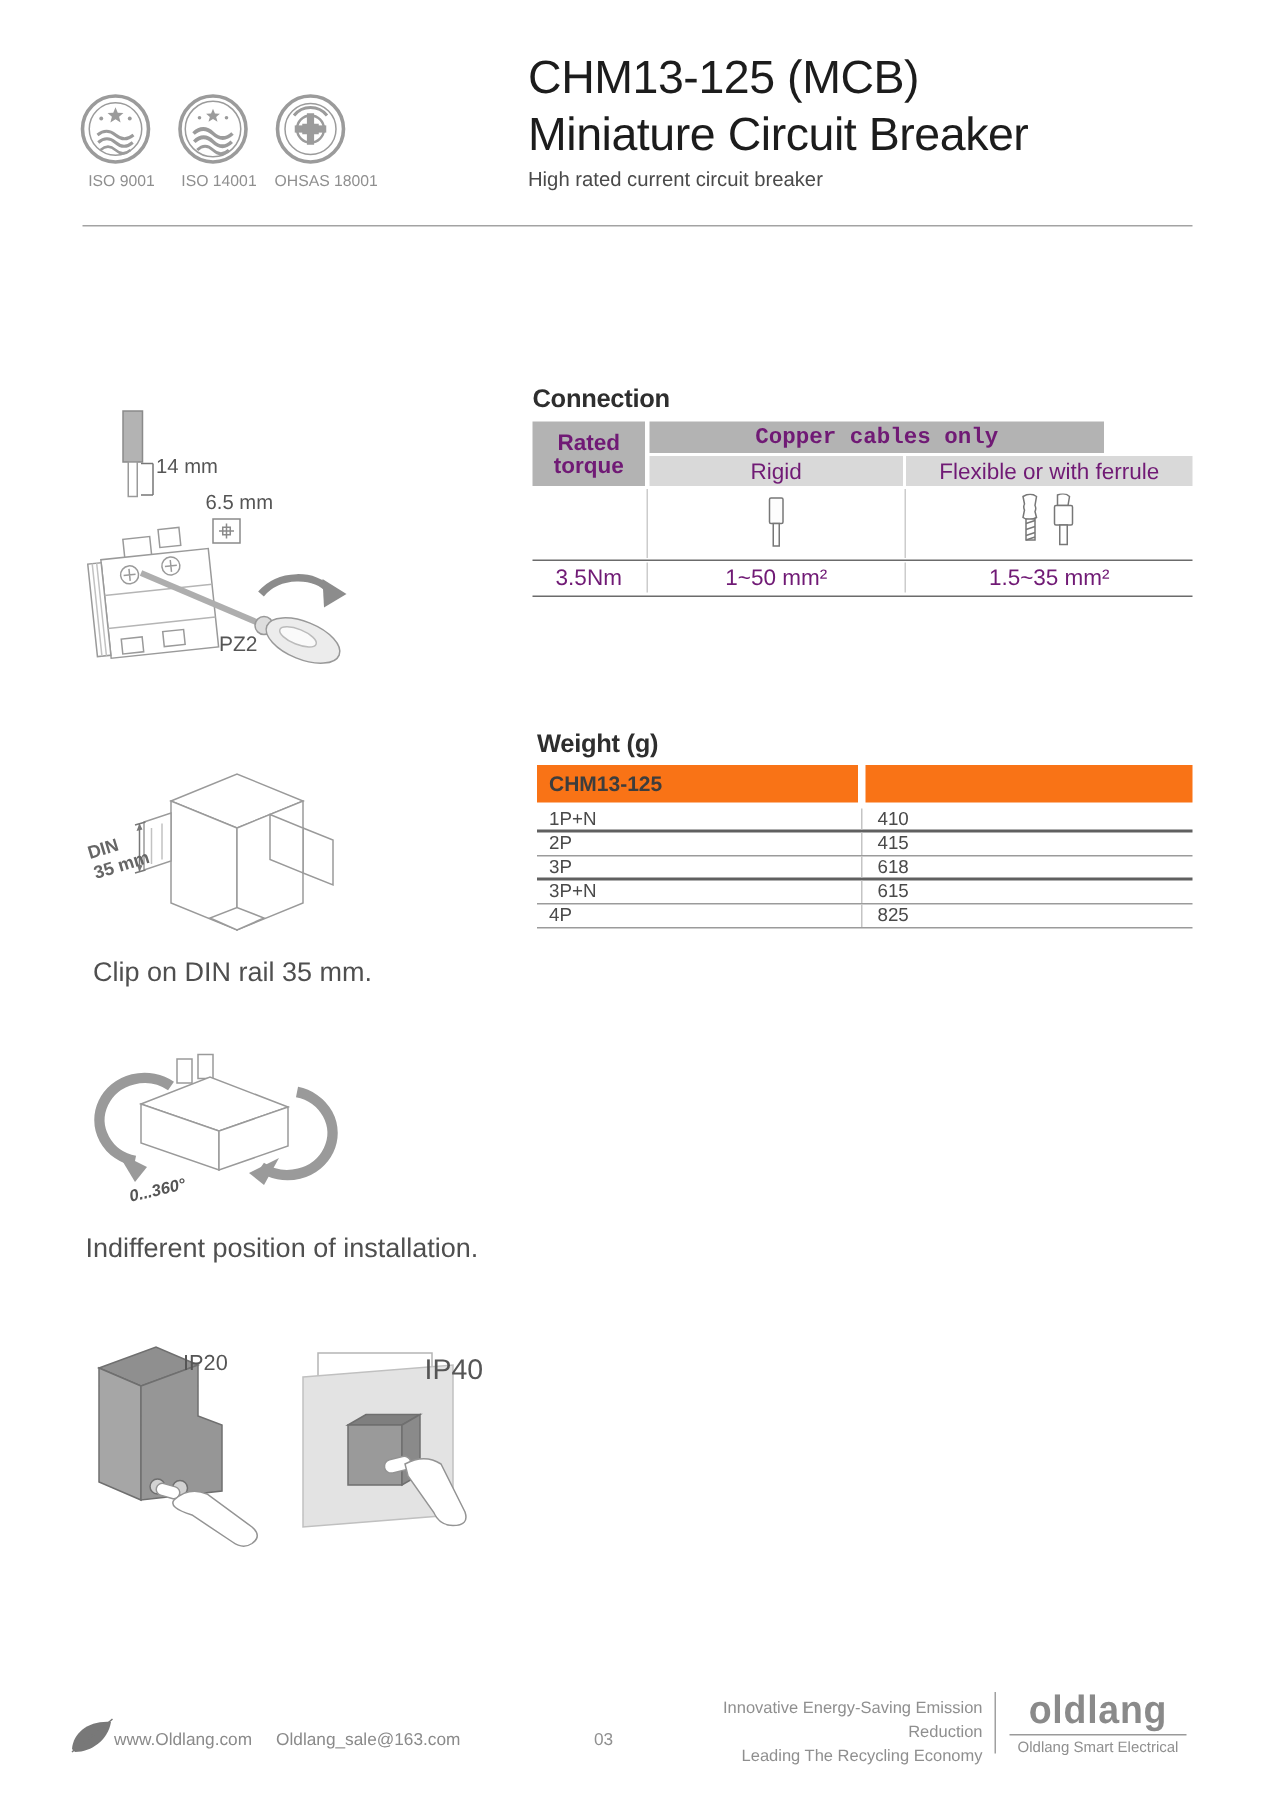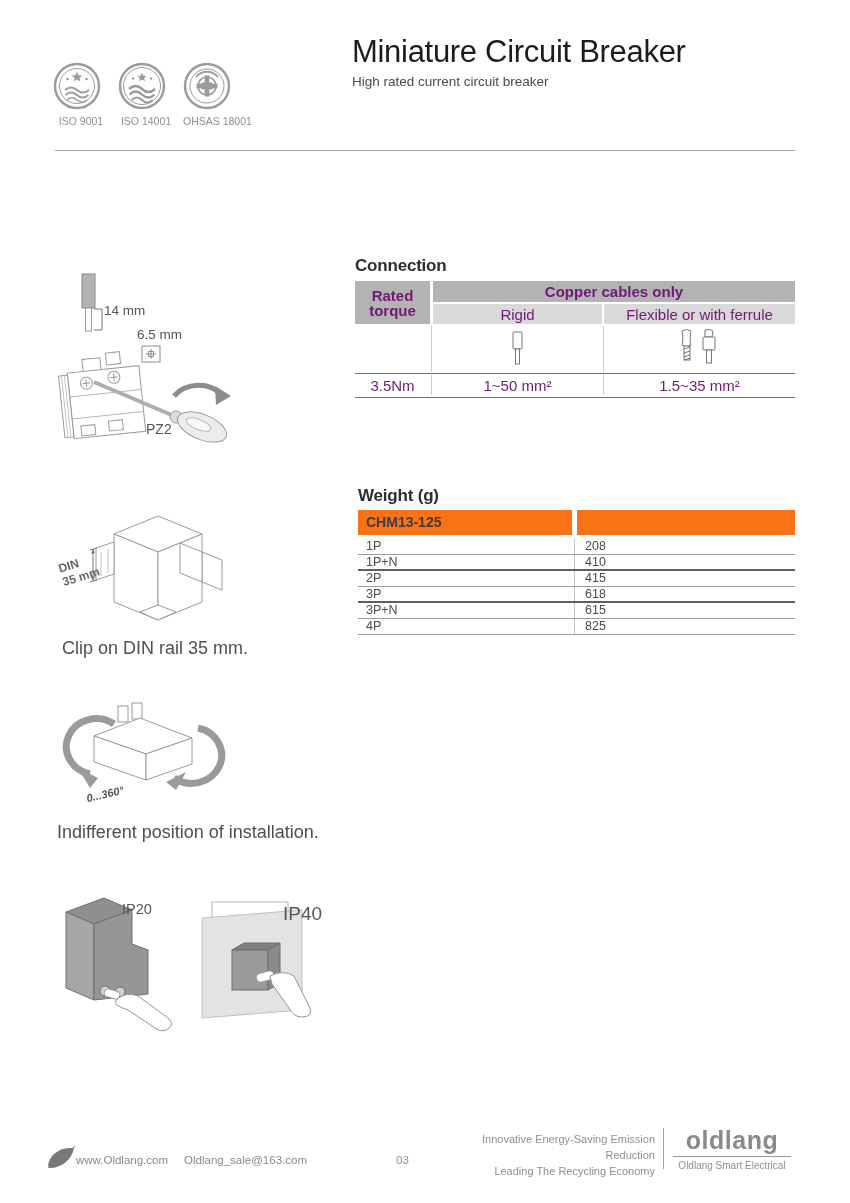--- a/index.html
+++ b/index.html
@@ -19,21 +19,21 @@
   .subtitle { margin-top:3px; font-size:13.5px; color:#4a4a4a; }
   .head-rule { position:absolute; left:55px; top:150px; width:740px; height:1px; background:#a3a3a3; }
   
   .section-heading { position:absolute; font-size:17px; font-weight:bold; color:#2e2e2e; letter-spacing:-0.2px; }
   #connection-heading { left:355px; top:256px; }
   #weight-heading { left:358px; top:486px; }
   
   .conn-table { position:absolute; left:355px; top:281px; width:440px; height:117px; font-size:15px; color:#701a75; }
   .conn-table .cell { position:absolute; display:flex; align-items:center; justify-content:center; text-align:center; }
   .ct-torque { left:0; top:0; width:75px; height:43px; background:#b3b3b3; font-weight:bold; line-height:15px; padding:0 8px; }
-  .ct-copper { left:78px; top:0; width:362px; height:21px; background:#b3b3b3; font-weight:bold; }
+  .ct-copper { left:78px; top:0; width:303px; height:21px; background:#b3b3b3; font-weight:bold;font-family:Liberation Mono, monospace; }
   .ct-rigid  { left:78px; top:23px; width:169px; height:20px; background:#d9d9d9; }
   .ct-flex   { left:249px; top:23px; width:191px; height:20px; background:#d9d9d9; }
   .ct-vline { position:absolute; width:1px; background:#cccccc; }
   .v1 { left:76px; } .v2 { left:248px; }
   .vr-a { top:45px; height:46px; } .vr-b { top:94px; height:20px; }
   .ct-hline { position:absolute; left:0; width:440px; height:1px; background:#6b6b6b; }
   .h-a { top:92px; } .h-b { top:116px; }
   .ct-iconcell { position:absolute; top:45px; height:46px; display:flex; align-items:center; justify-content:center; }
   .ct-icon-rigid { left:78px; width:169px; }
   .ct-icon-flex  { left:249px; width:191px; }
@@ -118,20 +118,21 @@
         <rect x="21.6" y="13.5" width="4.8" height="21" fill="#9b9b9b"></rect>
         <rect x="13.5" y="21.6" width="21" height="4.8" fill="#9b9b9b"></rect>
         <rect x="18.5" y="20.5" width="11" height="7" fill="#9b9b9b"></rect>
         <path d="M13,15 a14,14 0 0 1 22,0" stroke="#9b9b9b" stroke-width="2" fill="none"></path>
       </svg>
       <span class="badge-label">OHSAS 18001</span>
     </div>
   </div>
 
   <div class="title-block">
+    <div class="title-line">CHM13-125 (MCB)</div>
     <div class="title-line">Miniature Circuit Breaker</div>
     <div class="subtitle">High rated current circuit breaker</div>
   </div>
   <div class="head-rule"></div>
 
   <div class="diagram" id="diagram-strip">
     <svg width="210" height="180" viewBox="0 0 210 180">
       <rect x="24" y="2" width="13" height="34" fill="#b3b3b3" stroke="#8a8a8a"></rect>
       <rect x="27.5" y="36" width="6" height="23" fill="#fff" stroke="#9a9a9a"></rect>
       <path d="M36,37 h8 M36,58 h8 M44,37 v21" stroke="#777" fill="none"></path>
@@ -261,24 +262,20 @@
     <div class="ct-val ctv-rigid">1~50 mm²</div>
     <div class="ct-val ctv-flex">1.5~35 mm²</div>
     <div class="ct-hline h-b"></div>
   </div>
 
   <div class="section-heading" id="weight-heading">Weight (g)</div>
   <div class="weight-table">
     <div class="wt-head wt-h1">CHM13-125</div>
     <div class="wt-head wt-h2"></div>
     <div class="wt-rows">
-      <div class="wt-row">
-        <div class="wt-col1">1P</div>
-        <div class="wt-col2">208</div>
-      </div>
       <div class="wt-row group-end">
         <div class="wt-col1">1P+N</div>
         <div class="wt-col2">410</div>
       </div>
       <div class="wt-row">
         <div class="wt-col1">2P</div>
         <div class="wt-col2">415</div>
       </div>
       <div class="wt-row group-end">
         <div class="wt-col1">3P</div>

